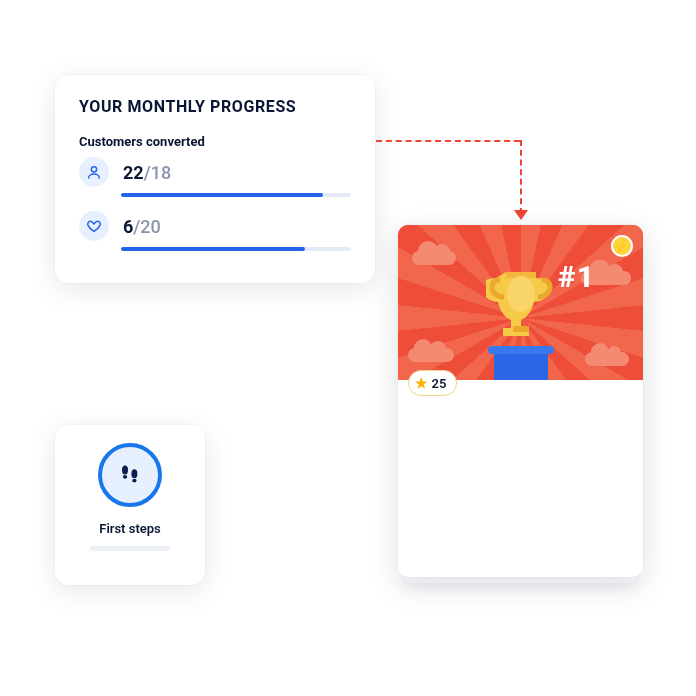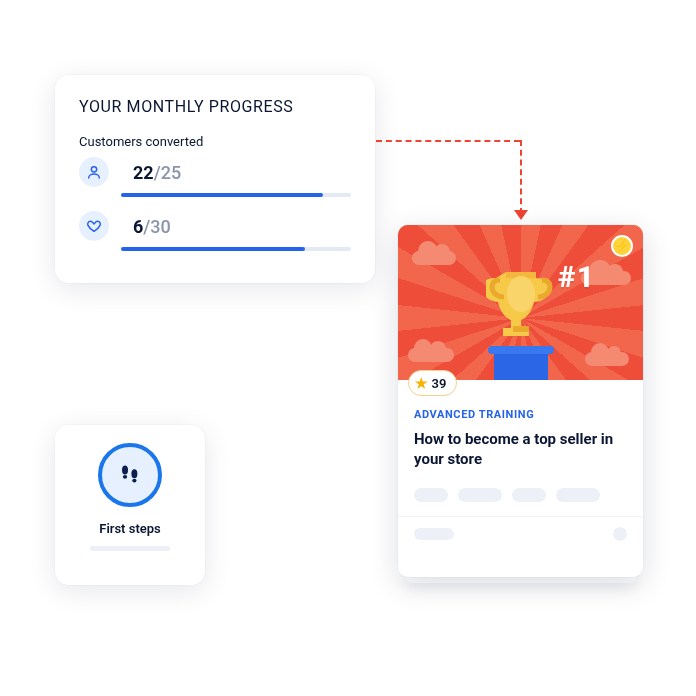--- a/index.html
+++ b/index.html
@@ -21,36 +21,36 @@
     left: 55px;
     top: 75px;
     width: 320px;
     background: #fff;
     border-radius: 14px;
     box-shadow: 0 6px 28px rgba(10,20,60,0.10), 0 0 0 1px rgba(0,0,0,0.02);
     padding: 22px 24px 18px;
   }
   .progress-heading {
     font-size: 16px;
-    font-weight: 400;
+    font-weight: 700;
     letter-spacing: 0.6px;
     color: #0a1633;
     margin-bottom: 18px;
   }
   .metric { margin-bottom: 14px; }
   .metric-label {
     font-size: 13px;
-    font-weight: 400;
+    font-weight: 700;
     color: #0a1633;
     margin-bottom: 8px;
   }
   .metric-row {
     display: flex;
     align-items: center;
-    gap: 24px;
+    gap: 14px;
   }
   .icon-circle {
     width: 30px; height: 30px;
     border-radius: 50%;
     display: flex;
     align-items: center;
     justify-content: center;
     flex: 0 0 30px;
   }
   .icon-blue-bg { background: #e7f0ff; color:#2563eb; }
@@ -319,38 +319,38 @@
       <div class="metric-label">Customers converted</div>
       <div class="metric-row">
         <div class="icon-circle icon-blue-bg">
           <svg width="16" height="16" viewBox="0 0 24 24" fill="none" stroke="#2563eb" stroke-width="2.2" stroke-linecap="round" stroke-linejoin="round">
               <circle cx="12" cy="8" r="4"></circle>
               <path d="M4 21c0-4 4-6 8-6s8 2 8 6"></path>
             </svg>
         </div>
         <div class="metric-value">
           <span>22</span>
-            <span class="metric-total">/25</span>
+            <span class="metric-total">/18</span>
         </div>
       </div>
       <div class="metric-bar">
         <div class="metric-bar-fill" style="width:88%"></div>
       </div>
     </div>
 
     <div class="metric">
       <div class="metric-row">
         <div class="icon-circle icon-blue-bg">
           <svg width="16" height="16" viewBox="0 0 24 24" fill="none" stroke="#2563eb" stroke-width="2.2" stroke-linecap="round" stroke-linejoin="round">
               <path d="M12 20s-7-4.5-9-9c-1.2-2.7.4-6 3.5-6 2 0 3.2 1.2 3.9 2.3L12 9l1.6-1.7C14.3 6.2 15.5 5 17.5 5 20.6 5 22.2 8.3 21 11c-2 4.5-9 9-9 9z"></path>
             </svg>
         </div>
         <div class="metric-value">
           <span>6</span>
-            <span class="metric-total">/30</span>
+            <span class="metric-total">/20</span>
         </div>
       </div>
       <div class="metric-bar">
         <div class="metric-bar-fill" style="width:80%"></div>
       </div>
     </div>
 
   </div>
 
   <div class="badge-tile first">
@@ -389,34 +389,18 @@
           <path d="M56 16 c6 0 8 3 8 7 c0 7 -7 10 -12 10" fill="none" stroke="#e8a92c" stroke-width="5"></path>
           <rect x="27" y="62" width="16" height="6" fill="#e8a92c"></rect>
         </svg>
       </div>
       <div class="hero-tag">#1</div>
       <div class="bolt-badge">⚡</div>
     </div>
 
     <div class="points">
       <span class="star">★</span>
-      <span>39</span>
+      <span>25</span>
     </div>
 
-    <div class="training-body">
-      <div class="training-cat">ADVANCED TRAINING</div>
-      <div class="training-title">How to become a top seller in your store</div>
-      <div class="skeleton-row">
-        <div class="skel" style="width:34px"></div>
-        <div class="skel" style="width:44px"></div>
-        <div class="skel" style="width:34px"></div>
-        <div class="skel" style="width:44px"></div>
-      </div>
-      <div class="divider"></div>
-      <div class="skel-footer">
-        <div class="skel" style="width:40px;height:12px"></div>
-        <div style="flex:1"></div>
-        <div class="skel" style="width:14px;height:14px;border-radius:50%"></div>
-      </div>
-    </div>
   </div>
 
 </div>
 
 </body></html>

